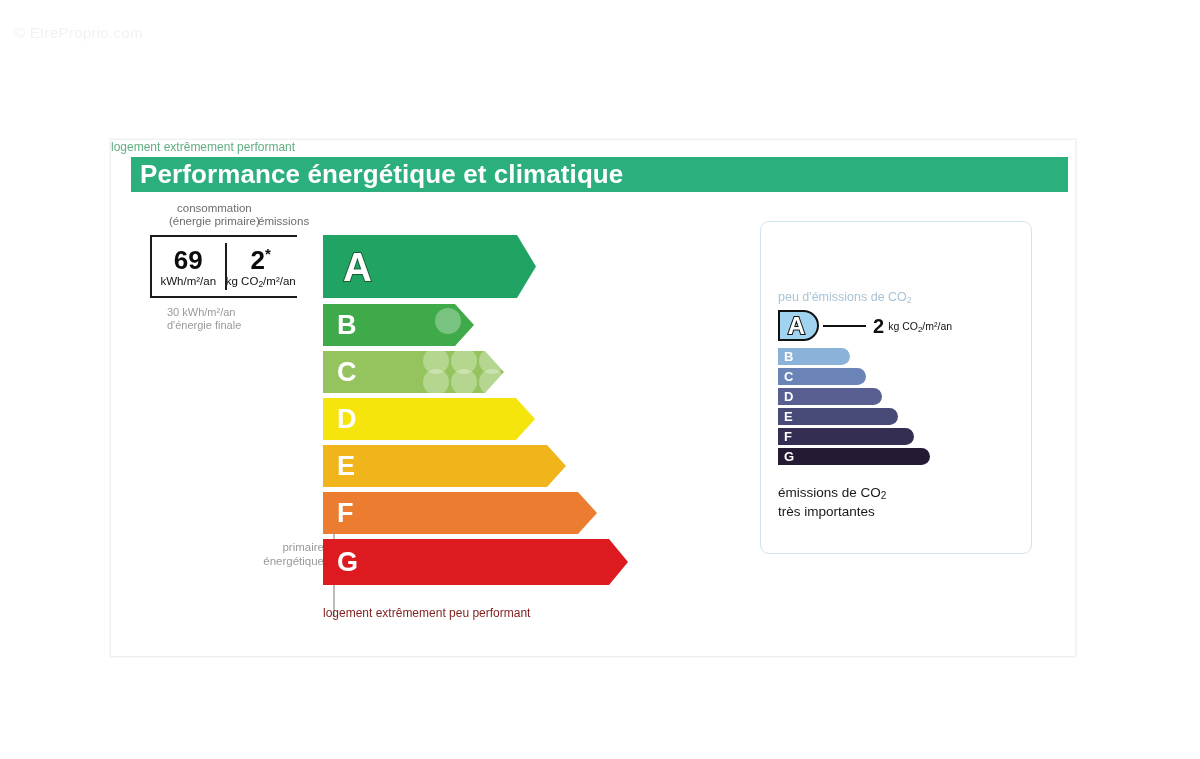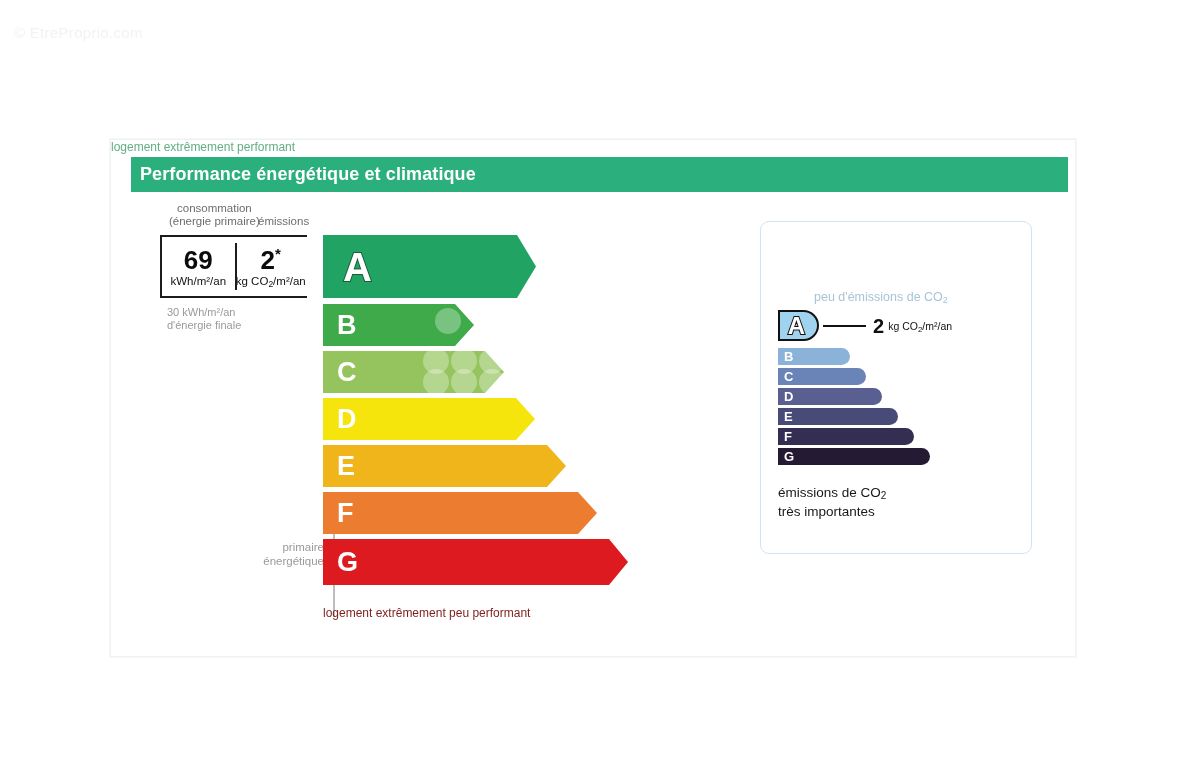--- a/index.html
+++ b/index.html
@@ -38,21 +38,21 @@
   
   #title-banner{
     position:absolute;
     left:20px;top:17px;
     width:937px;height:35px;
     background:#2aaf7d;
     display:flex;align-items:center;
   }
   #title-text{
     color:#ffffff;
-    font-size:18px;font-weight:bold;
+    font-size:26px;font-weight:bold;
     padding-left:9px;
     letter-spacing:.1px;
     white-space:nowrap;
   }
 
   
   #energy-block{position:absolute;left:0;top:0;width:660px;height:100%;}
 
   .hdr-lbl{
     position:absolute;
@@ -61,21 +61,21 @@
   }
   #lbl-conso{left:58px;top:62px;text-align:center;}
   #lbl-emis {left:147px;top:75px;}
   #lbl-top-green{
     left:213px;top:73px;
     font-size:12px;color:#63ae83;white-space:nowrap;
   }
 
   
   #value-box{
-    position:absolute;left:49px;top:95px;
+    position:absolute;left:39px;top:95px;
     width:147px;height:63px;
     border:2.5px solid #1c1c1c;border-right:none;
     background:#ffffff;
     box-sizing:border-box;
     display:flex;
   }
   .val-cell{
     flex:1;display:flex;flex-direction:column;
     align-items:center;justify-content:center;
     position:relative;
@@ -154,21 +154,21 @@
     box-sizing:border-box;
   }
   #co2-title{
     position:absolute;left:17px;top:16px;
     font-size:16.5px;color:#18181a;line-height:21px;
     width:235px;
   }
   #co2-title .star{font-size:16px;}
   #co2-sub{
     position:absolute;left:17px;top:68px;
-    font-size:12.5px;color:#a9c3d6;white-space:nowrap;margin-left:36px;
+    font-size:12.5px;color:#a9c3d6;white-space:nowrap;
   }
   #co2-sub sub{font-size:9px;vertical-align:baseline;position:relative;top:2px;}
 
   
   #co2-a-row{position:absolute;left:17px;top:88px;display:flex;align-items:center;}
   #co2-a-badge{
     width:41px;height:31px;
     background:#9fd3ef;
     border:2px solid #111;
     box-sizing:border-box;

